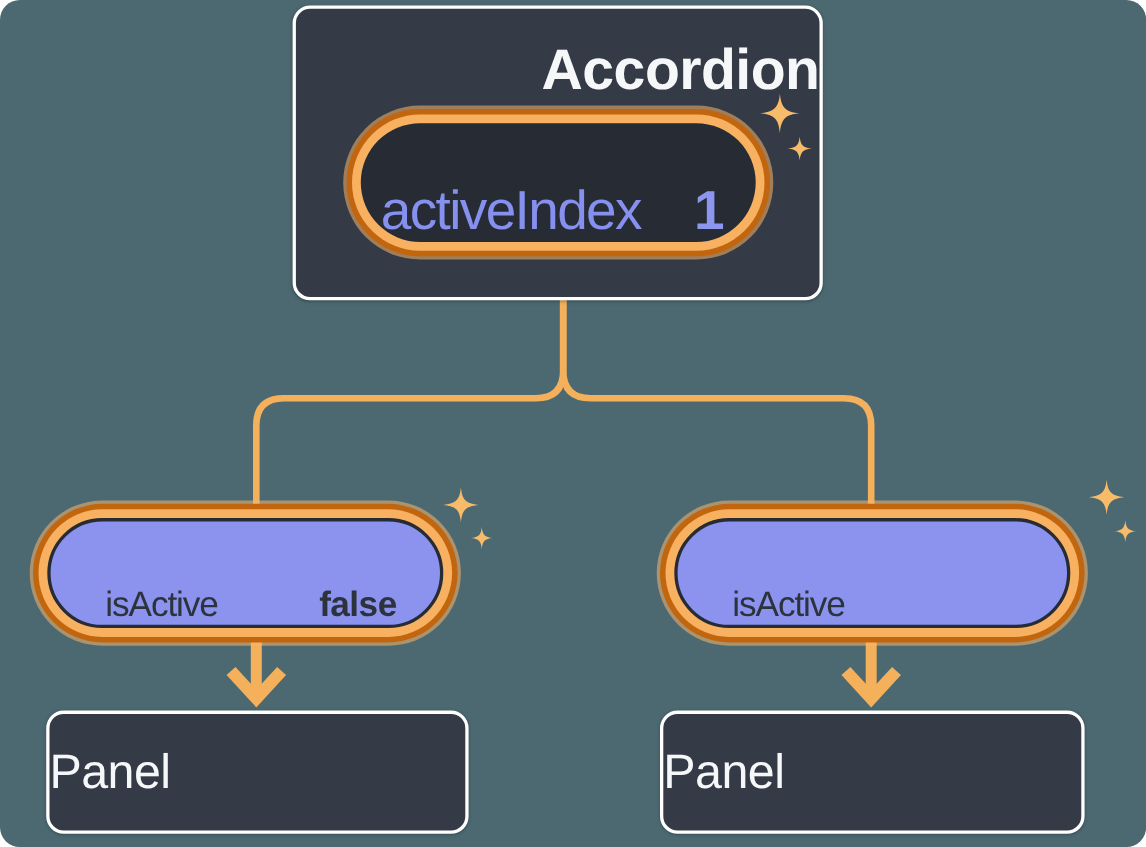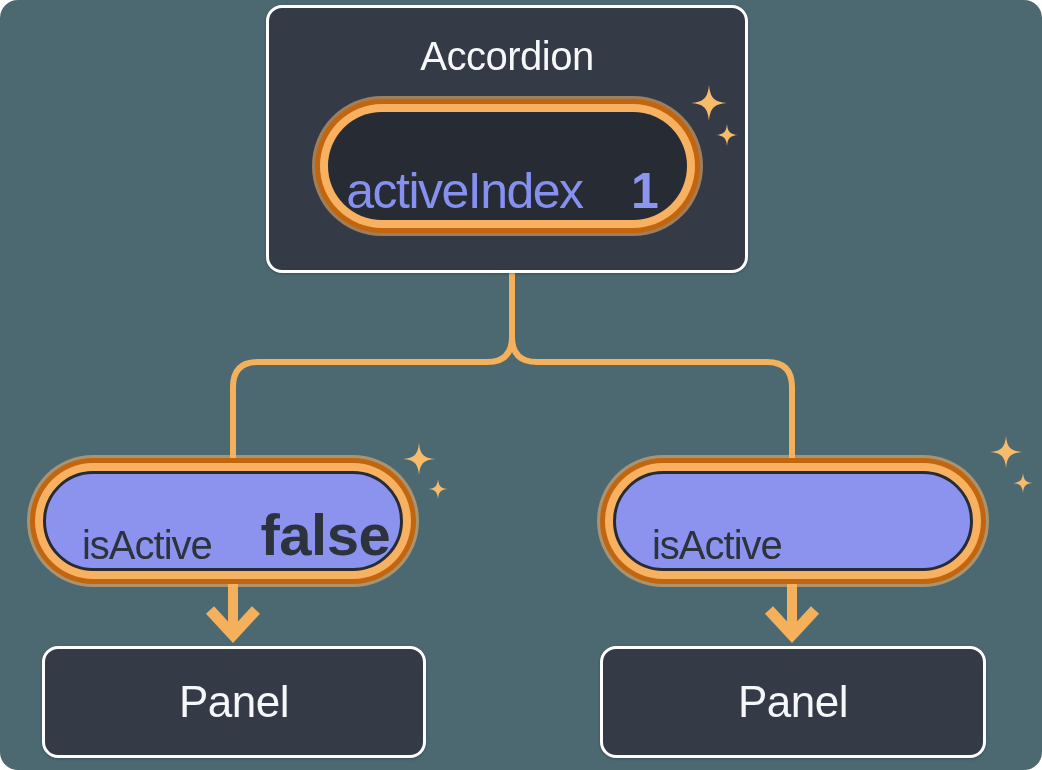--- a/index.html
+++ b/index.html
@@ -15,39 +15,39 @@
     border-radius:18px;overflow:hidden;
     font-family:"Liberation Sans",sans-serif;
   }
   .lines{position:absolute;left:0;top:0;z-index:1;}
   .box{
     position:absolute;box-sizing:border-box;z-index:2;
     background:var(--box-fill);border:3px solid var(--box-border);
     border-radius:16px;box-shadow:0 1px 3px rgba(0,0,0,.25);
   }
   .accordion-title{
-    position:absolute;left:0;right:0;top:26px;text-align:center;
-    font-size:40px;font-weight:400;letter-spacing:-.5px;color:var(--light-text);
+    position:absolute;left:0;right:0;top:26px;text-align:right;
+    font-size:52px;font-weight:700;letter-spacing:-.5px;color:var(--light-text);
   }
   .pill{
     position:absolute;box-sizing:border-box;z-index:3;border-radius:999px;
     background:var(--ring-dark);padding:5px;box-shadow:0 0 0 3px var(--halo);
   }
   .pill-mid{height:100%;box-sizing:border-box;border-radius:999px;background:var(--ring-light);padding:8px;}
   .pill-core{height:100%;box-sizing:border-box;border-radius:999px;display:flex;align-items:flex-end;overflow:hidden;}
   .state .pill-core{background:var(--state-pill-fill);}
   .prop .pill-core{background:var(--prop-pill-fill);border:3px solid var(--pill-border);}
   .cell{display:flex;align-items:center;justify-content:center;white-space:nowrap;}
   .state .label-cell{flex:0 0 76%;font-size:50px;letter-spacing:-1.5px;color:var(--state-label-text);}
   .state .divider{width:2px;background:var(--state-divider);}
   .state .value-cell{flex:1 1 auto;font-size:50px;font-weight:700;color:var(--state-value-text);}
-  .prop .label-cell{flex:0 0 57%;font-size:40px;letter-spacing:-1px;color:var(--prop-text);}
+  .prop .label-cell{flex:0 0 57%;font-size:32px;letter-spacing:-1px;color:var(--prop-text);}
   .prop .divider{width:3px;background:var(--pill-border);}
-  .prop .value-cell{flex:1 1 auto;font-size:58px;font-weight:700;letter-spacing:-.5px;color:var(--prop-text);}
-  .panel{display:flex;align-items:center;justify-content:center;font-size:44px;font-weight:500;letter-spacing:-.5px;color:var(--light-text);}
+  .prop .value-cell{flex:1 1 auto;font-size:32px;font-weight:700;letter-spacing:-.5px;color:var(--prop-text);}
+  .panel{display:flex;align-items:center;font-size:44px;font-weight:500;letter-spacing:-.5px;color:var(--light-text);}
   .sparkle{position:absolute;z-index:4;}
   .sparkle path{fill:var(--sparkle);}
 </style>
 </head>
 <body>
 
 <div class="stage">
 
   <svg class="lines" width="1042" height="770" viewBox="0 0 1042 770">
     <path d="M512,272 L512,337 Q512,362 487,362 L258,362 Q233,362 233,387 L233,470" fill="none" stroke="var(--line)" stroke-width="6"></path>

